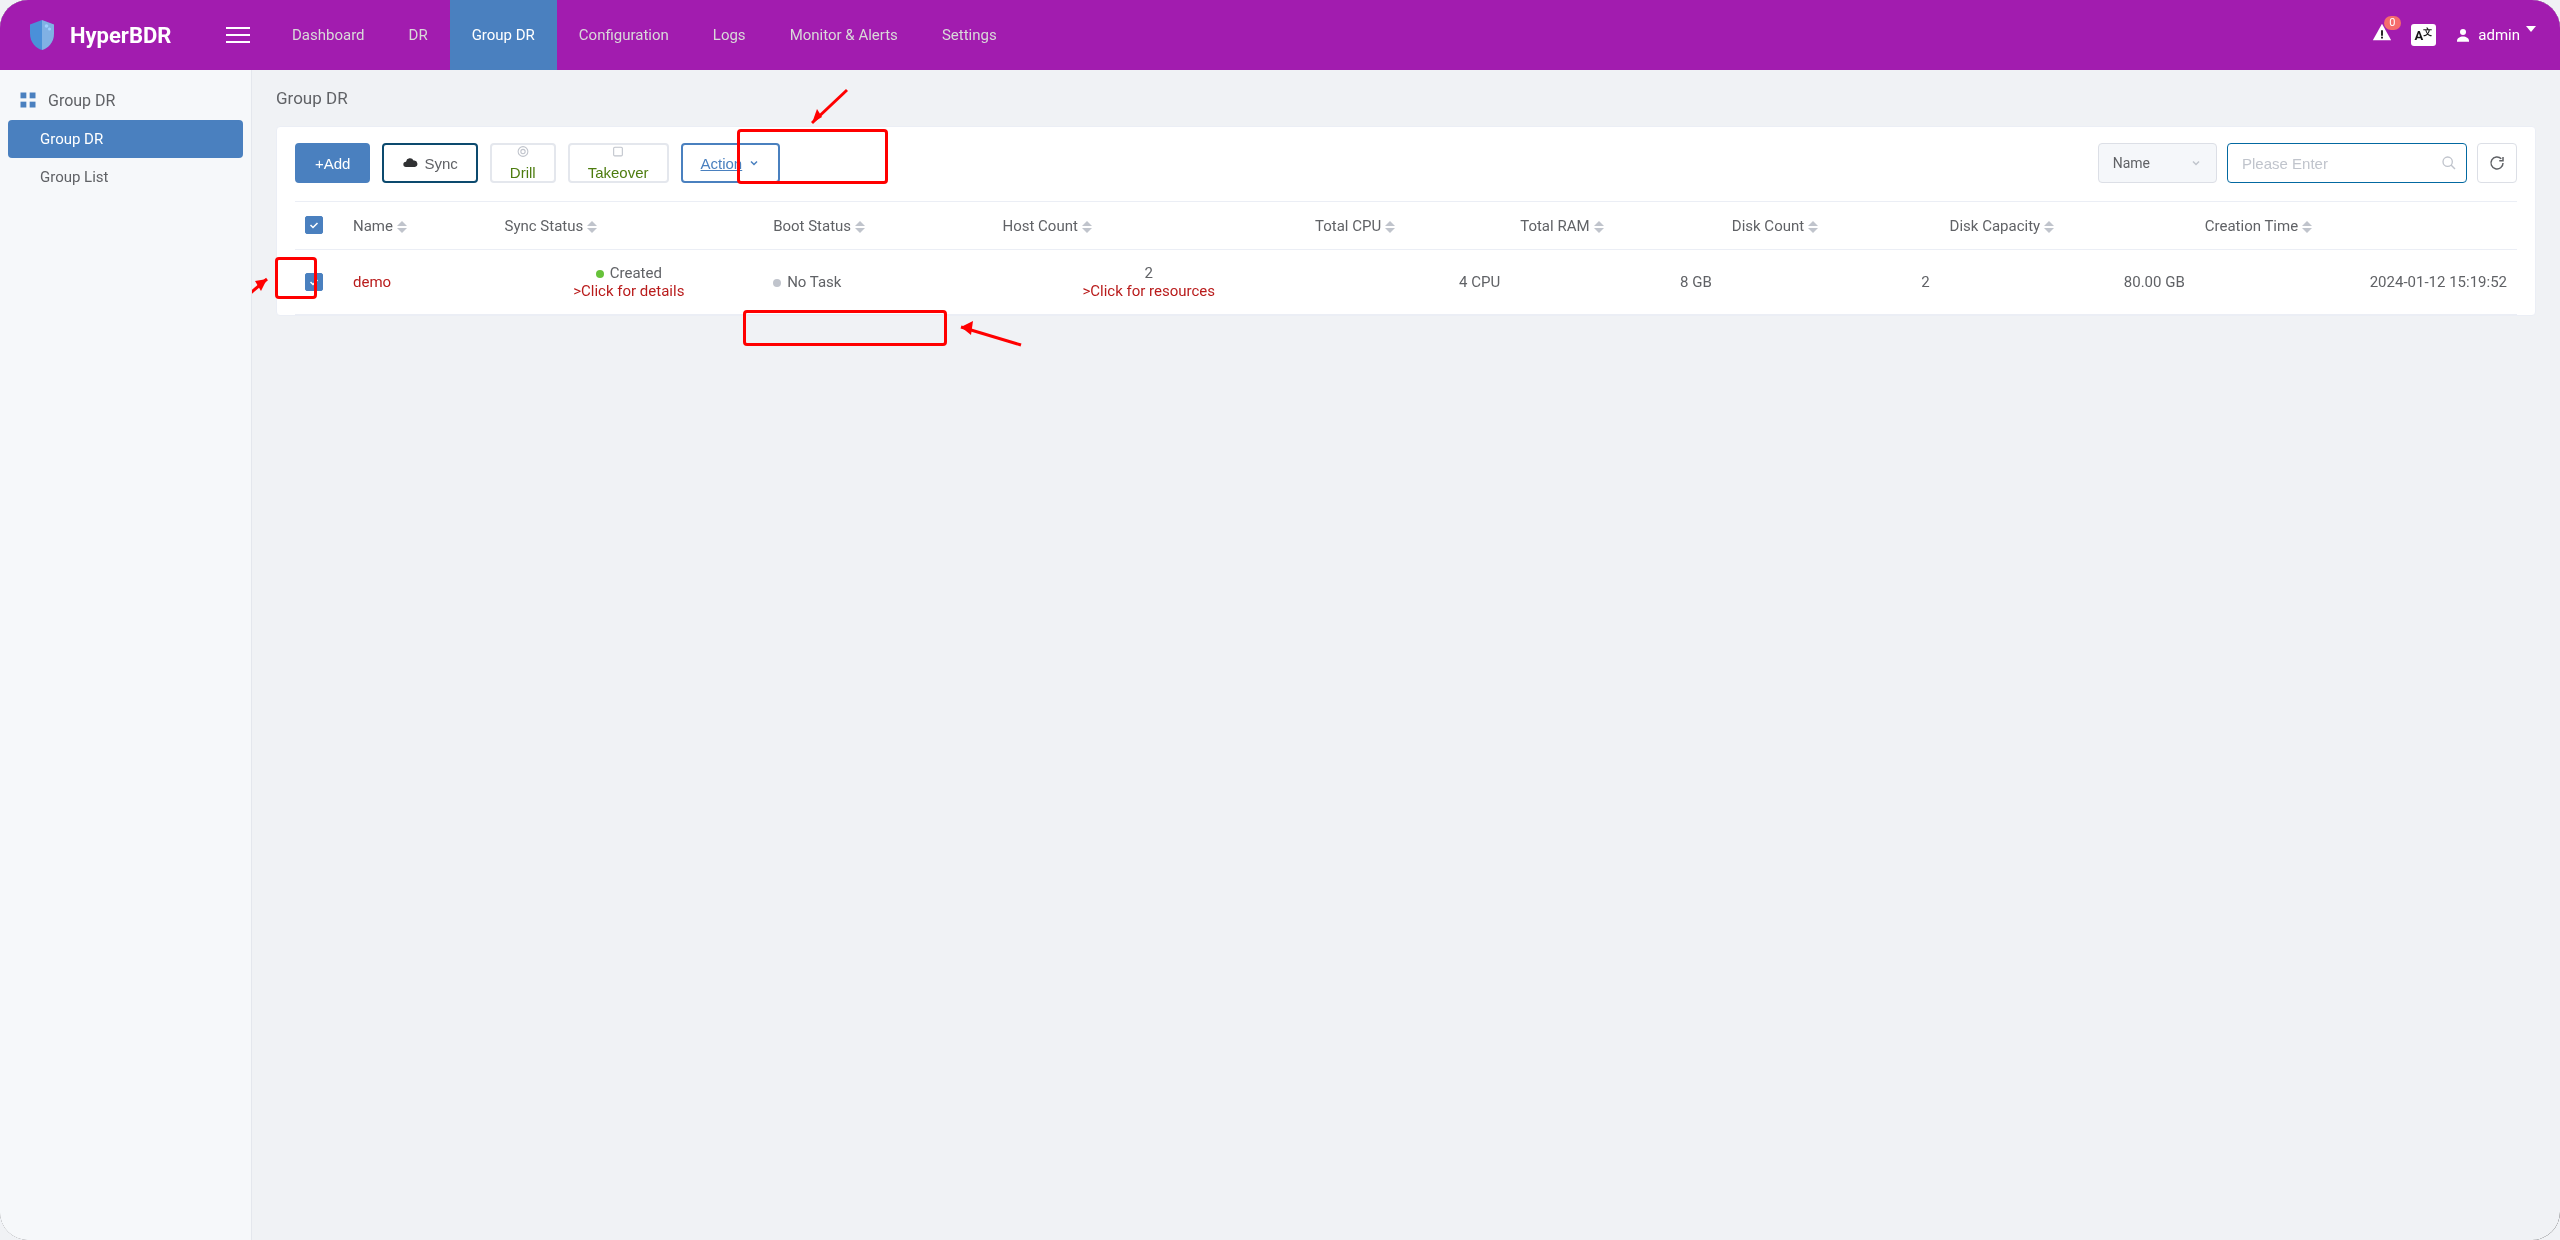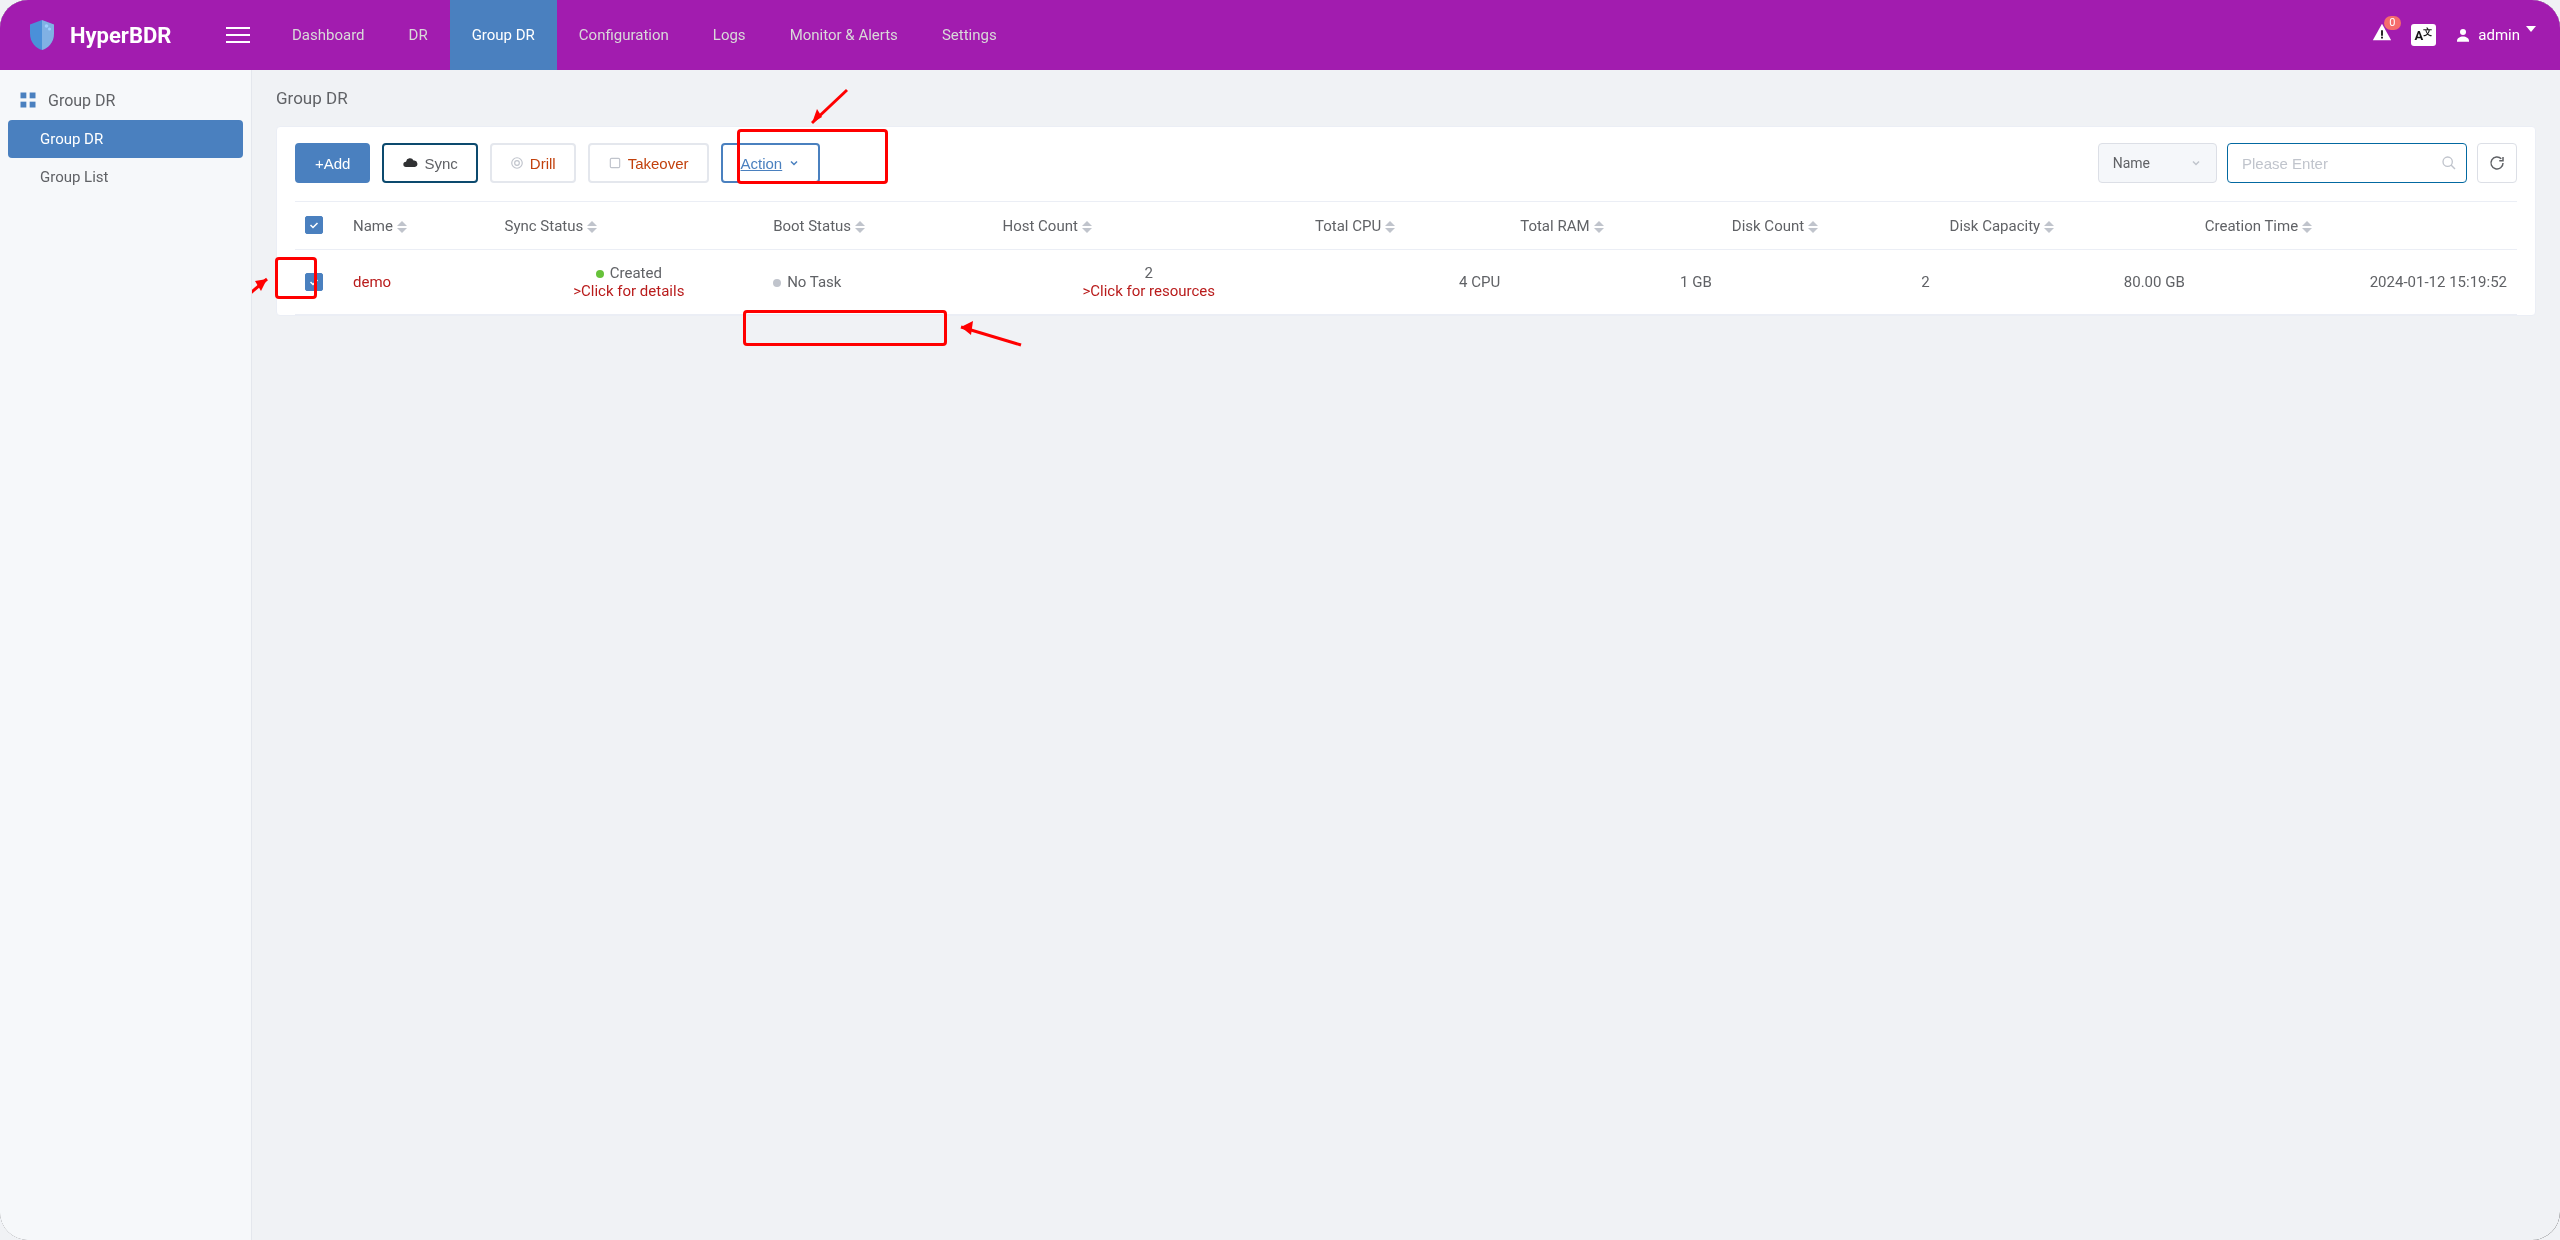--- a/index.html
+++ b/index.html
@@ -178,24 +178,25 @@
     align-items:center;
     gap:6px;
     cursor:pointer;
   }
   .btn.primary {
     background:#4a80bf;
     border-color:#4a80bf;
     color:#fff;
   }
   .btn.disabled {
-    color:#c2410c;
+    color:#4d7c0f;
     border-color:#e4e7ed;
     background:#fff;
     cursor:not-allowed;
+    flex-direction:column;
   }
   .btn.outline-primary {
     border-color:#4a80bf;
     color:#4a80bf;
     text-decoration:underline;
   }
   .toolbar-right {
     margin-left:auto;
     display:flex;
     align-items:center;
@@ -499,21 +500,21 @@
                 <span class="dot green"></span><span>Created</span><br>
                 <span class="link">&gt;Click for details</span>
               </div>
             </td>
             <td><span class="dot gray"></span><span>No Task</span></td>
             <td class="td-center">
               <span>2</span><br>
               <span class="link">&gt;Click for resources</span>
             </td>
             <td class="td-right">4 CPU</td>
-            <td class="td-right">1 GB</td>
+            <td class="td-right">8 GB</td>
             <td class="td-right">2</td>
             <td class="td-right">80.00 GB</td>
             <td class="td-right">2024-01-12 15:19:52</td>
           </tr>
         </tbody>
       </table>
 
       <div class="annot-box" style="top:2px;left:460px;width:151px;height:55px"></div>
       <div class="annot-box" style="top:130px;left:-2px;width:42px;height:42px"></div>
       <div class="annot-box" style="top:183px;left:466px;width:204px;height:36px"></div>

